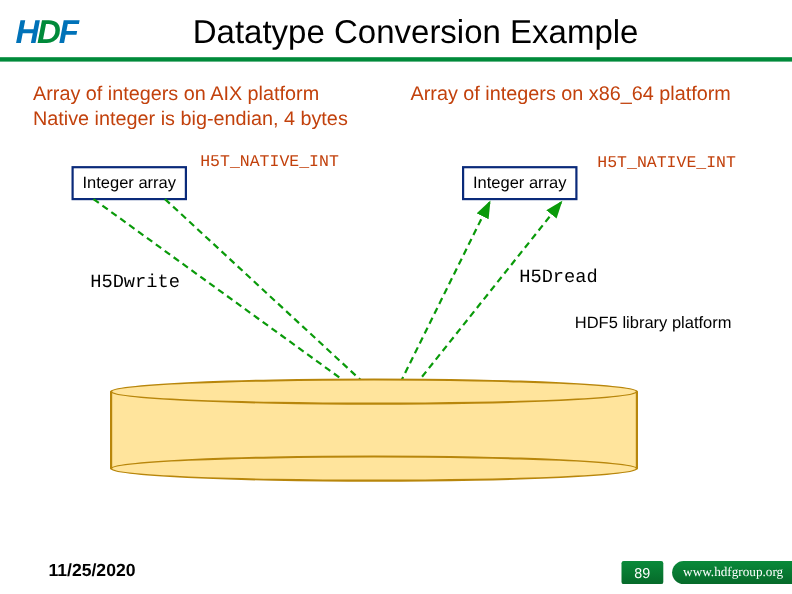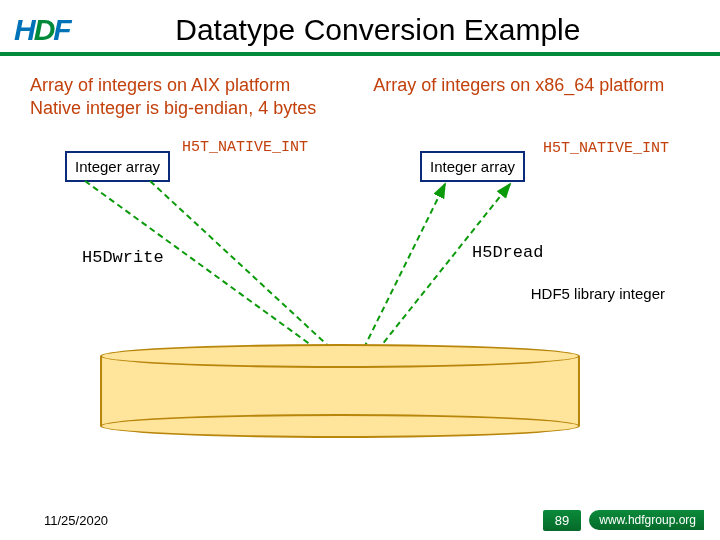--- a/index.html
+++ b/index.html
@@ -135,41 +135,42 @@
   }
   .footer {
     position: absolute;
     bottom: 0; left: 0; right: 0;
     height: 40px;
     display: flex;
     align-items: center;
     justify-content: space-between;
     padding: 0 0 0 44px;
   }
-  .date { font-size: 13px; }
+  .date { font-size: 16px; font-weight: bold; }
   .footer-right {
     display: flex;
     align-items: center;
     gap: 8px;
   }
   .page-num {
     font-size: 13px;
     color: #fff;
     background: linear-gradient(#0a8a3a, #066a2a);
     padding: 3px 12px;
     border-radius: 2px;
   }
   .url-tag {
     font-size: 12px;
     color: #fff;
     background: linear-gradient(#0a8a3a, #066a2a);
     padding: 3px 8px 3px 10px;
     border-top-left-radius: 12px;
     border-bottom-left-radius: 12px;
-    margin-right: 16px;
+    margin-right: 0;
+    font-family: Liberation Serif, serif;
   }
 </style>
 </head>
 <body>
 
 <div class="header">
   <div class="logo">
     <span class="logo-h">H</span>
       <span class="logo-d">D</span>
       <span class="logo-f">F</span>
@@ -192,21 +193,21 @@
   <div class="array-box ab-left">Integer array</div>
   <div class="native-label nl-left">H5T_NATIVE_INT</div>
 
   <div class="array-box ab-right">Integer array</div>
   <div class="native-label nl-right">H5T_NATIVE_INT</div>
 
   <div class="io-label io-write">H5Dwrite</div>
   <div class="io-label io-read">H5Dread</div>
 
   <div class="conv-note">
-    <div>HDF5 library integer</div>
+    <div>HDF5 library platform</div>
   </div>
 
   <svg class="svg-layer" width="720" height="444">
     <defs>
       <marker id="arrL" markerWidth="10" markerHeight="10" refX="7" refY="3" orient="auto">
         <path d="M0,0 L8,3 L0,6 Z" fill="#0a9a0a"></path>
       </marker>
       <marker id="arrR" markerWidth="10" markerHeight="10" refX="7" refY="3" orient="auto">
         <path d="M0,0 L8,3 L0,6 Z" fill="#0a9a0a"></path>
       </marker>

